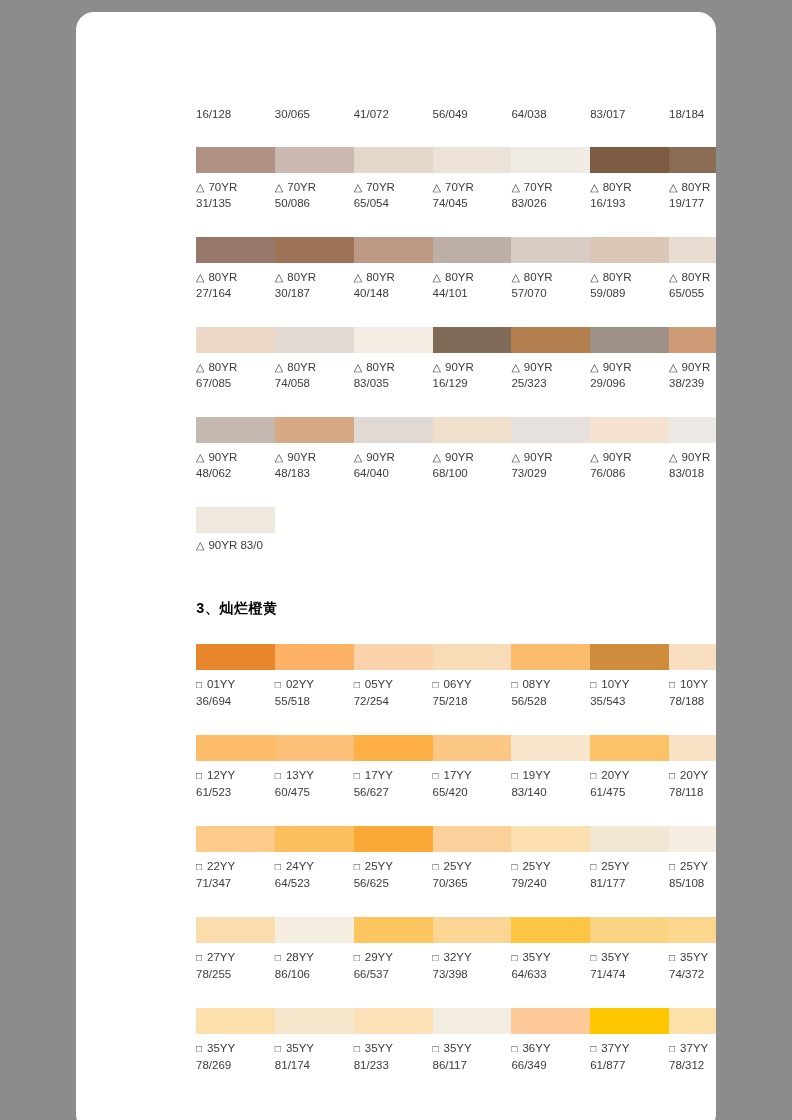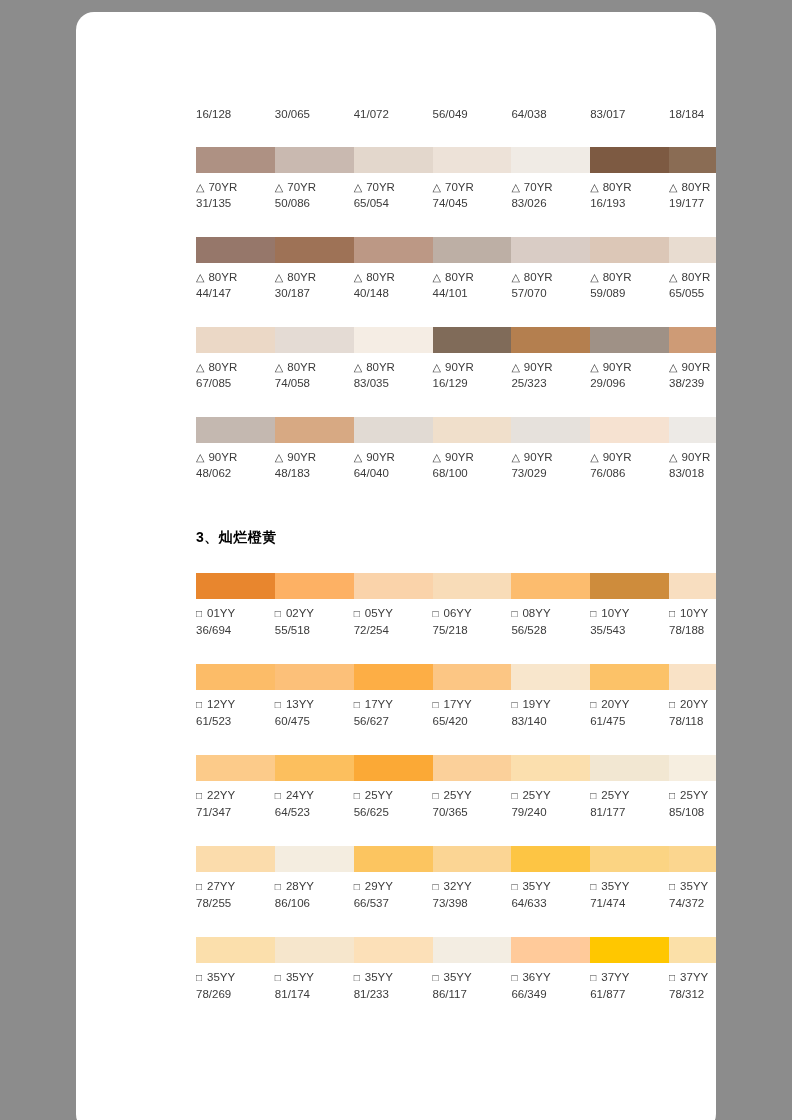--- a/index.html
+++ b/index.html
@@ -95,20 +95,21 @@
     white-space: nowrap;
   }
 
   
   .section-heading {
     margin-top: 48px;
     font-size: 14px;
     font-weight: bold;
     color: #000000;
     letter-spacing: 0.5px;
+    font-family: Liberation Mono, monospace;
   }
 </style>
 </head>
 <body>
 
 <div class="page">
   <div class="content">
 
     <div class="orphan-row" id="orphan-row">
         <div class="cell">16/128</div>
@@ -168,21 +169,21 @@
             <div class="chip" style="background: rgb(158, 114, 86);"></div>
             <div class="chip" style="background: rgb(188, 152, 133);"></div>
             <div class="chip" style="background: rgb(189, 175, 165);"></div>
             <div class="chip" style="background: rgb(217, 204, 197);"></div>
             <div class="chip" style="background: rgb(220, 199, 183);"></div>
             <div class="chip" style="background: rgb(232, 220, 208);"></div>
           </div>
           <div class="label-strip">
             <div class="cell">
               <div class="code-line"><span class="tri-glyph">△</span><span>80YR</span></div>
-              <div class="num-line">44/147</div>
+              <div class="num-line">27/164</div>
             </div>
             <div class="cell">
               <div class="code-line"><span class="tri-glyph">△</span><span>80YR</span></div>
               <div class="num-line">30/187</div>
             </div>
             <div class="cell">
               <div class="code-line"><span class="tri-glyph">△</span><span>80YR</span></div>
               <div class="num-line">40/148</div>
             </div>
             <div class="cell">
@@ -280,20 +281,26 @@
               <div class="num-line">76/086</div>
             </div>
             <div class="cell">
               <div class="code-line"><span class="tri-glyph">△</span><span>90YR</span></div>
               <div class="num-line">83/018</div>
             </div>
           </div>
         </div>
       </div>
 
+    <div class="single-row">
+      <div class="chip" id="single-chip" style="background: rgb(239, 232, 222);"></div>
+      <div class="cell">
+        <span class="tri-glyph">△</span><span>90YR</span>&nbsp;<span>83/0</span>
+      </div>
+    </div>
 
     <div class="section-heading">3、灿烂橙黄</div>
 
     <div id="yy-rows">
         <div class="swatch-row">
           <div class="swatch-strip">
             <div class="chip" style="background: rgb(232, 134, 46);"></div>
             <div class="chip" style="background: rgb(253, 177, 100);"></div>
             <div class="chip" style="background: rgb(250, 211, 170);"></div>
             <div class="chip" style="background: rgb(248, 220, 184);"></div>

